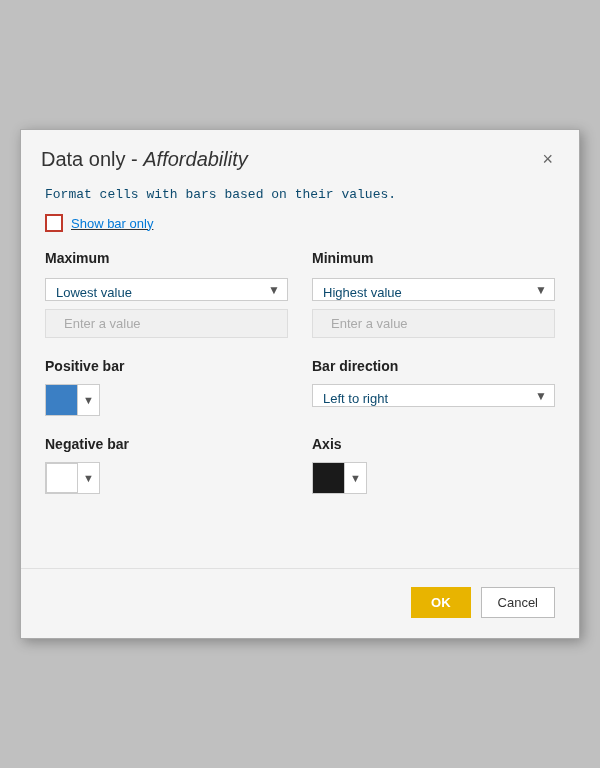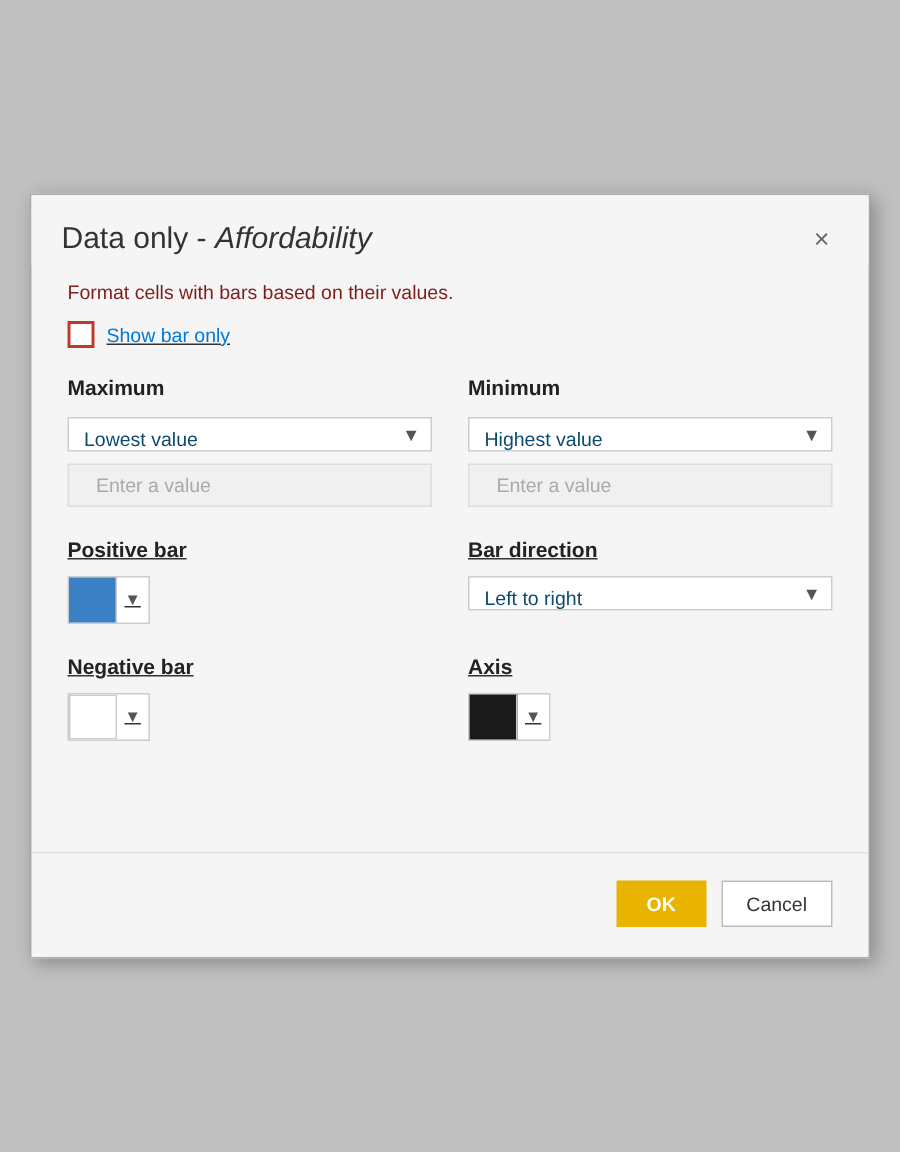--- a/index.html
+++ b/index.html
@@ -49,23 +49,24 @@
       color: #666;
       line-height: 1;
       padding: 2px 6px;
     }
 
     .dialog-body {
       padding: 10px 24px 20px 24px;
     }
 
     .subtitle {
-      color: #7f1d1d;
+      color: #0c4a6e;
       margin-bottom: 12px;
       font-size: 13px;
+      font-family: Liberation Mono, monospace;
     }
 
     .show-bar-row {
       display: flex;
       align-items: center;
       margin-bottom: 18px;
     }
 
     .checkbox-wrapper {
       display: flex;
@@ -85,21 +86,20 @@
 
     .show-bar-label {
       color: #0078d7;
       font-size: 13px;
     }
 
     .field-group {
       display: flex;
       flex-direction: column;
       gap: 6px;
-      text-decoration: underline;
     }
 
     .field-label {
       font-size: 14px;
       font-weight: 600;
       color: #222;
       margin-bottom: 4px;
     }
 
     .select-wrapper {

